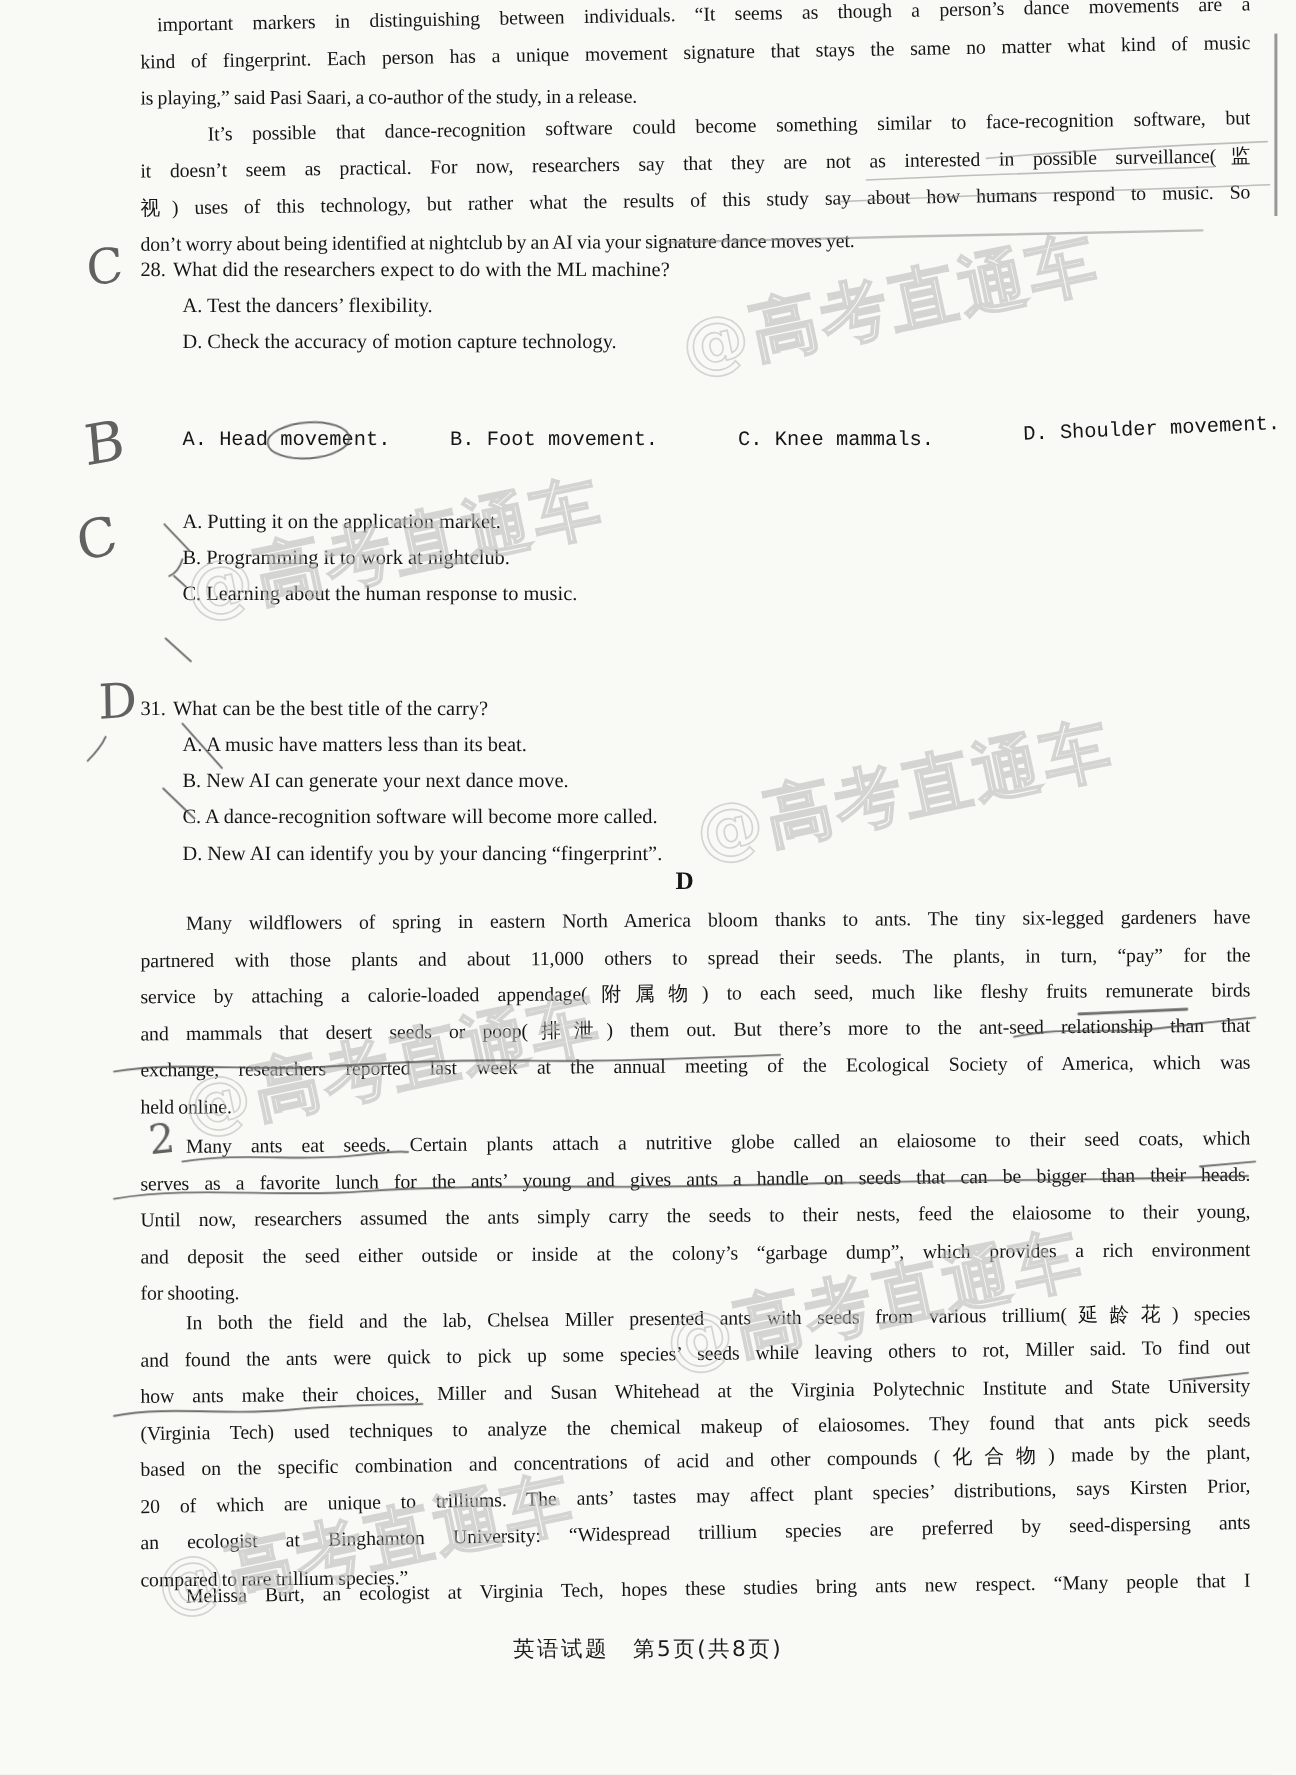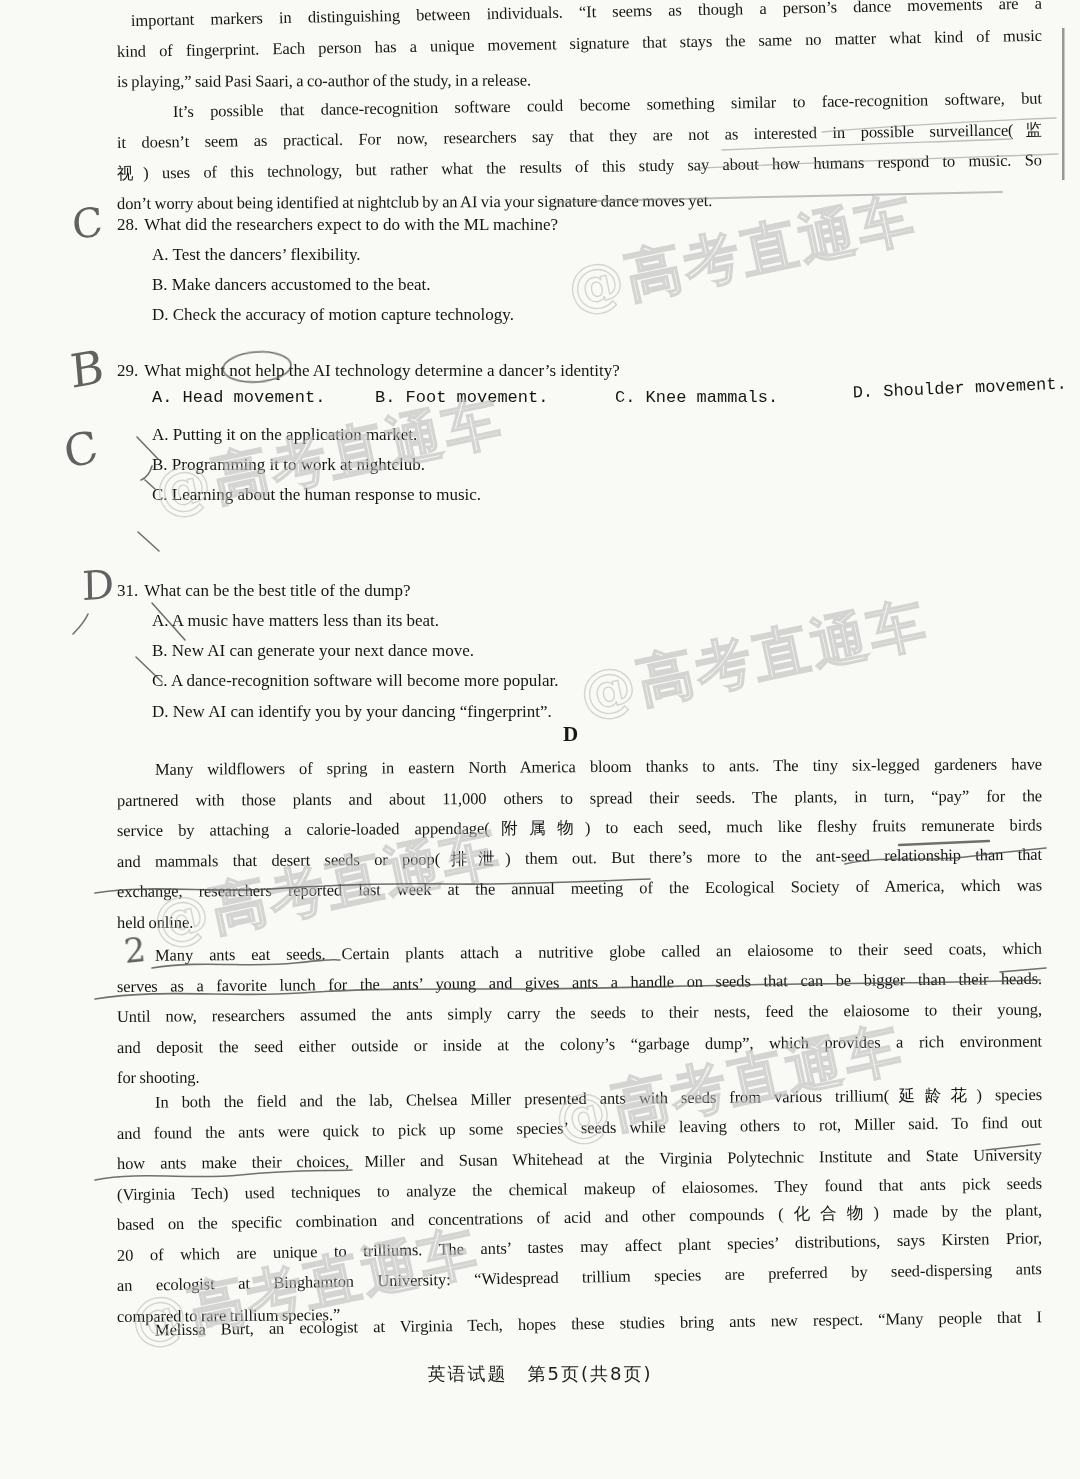--- a/index.html
+++ b/index.html
@@ -44,45 +44,43 @@
     <div class="tline" style="transform:rotate(-0.2deg)">is playing,” said Pasi Saari, a co-author of the study, in a release.</div>
     <div class="tline j ind2" style="transform:rotate(-0.9deg)">It’s possible that dance-recognition software could become something similar to face-recognition software, but</div>
     <div class="tline j" style="transform:rotate(-0.8deg)">it doesn’t seem as practical. For now, researchers say that they are not as interested in possible surveillance(监</div>
     <div class="tline j" style="transform:rotate(-0.85deg)">视) uses of this technology, but rather what the results of this study say about how humans respond to music. So</div>
     <div class="tline" style="transform:rotate(-0.3deg)">don’t worry about being identified at nightclub by an AI via your signature dance moves yet.</div>
   </div>
 
   <div class="block" style="top:210px">
     <div class="qline"><span class="qnum">28.</span><span>What did the researchers expect to do with the ML machine?</span></div>
     <div class="opt">A. Test the dancers’ flexibility.</div>
-    <div class="opt">B. Make dancers accustomed to the beat.</div>
     <div class="opt">D. Check the accuracy of motion capture technology.</div>
   </div>
 
   <div class="block" style="top:356px">
-    <div class="qline"><span class="qnum">29.</span><span>What might not help the AI technology determine a dancer’s identity?</span></div>
     <div class="optrow" style="margin-top:2px">
       <span style="left:35px">A. Head movement.</span>
       <span style="left:258px">B. Foot movement.</span>
       <span style="left:498px">C. Knee mammals.</span>
       <span style="left:736px;transform:rotate(-2.4deg) translateY(-9px)">D. Shoulder movement.</span>
     </div>
   </div>
 
   <div class="block" style="top:420px">
     <div class="opt">A. Putting it on the application market.</div>
     <div class="opt">B. Programming it to work at nightclub.</div>
     <div class="opt">C. Learning about the human response to music.</div>
   </div>
 
   <div class="block" style="top:576px">
-    <div class="qline"><span class="qnum">31.</span><span>What can be the best title of the dump?</span></div>
+    <div class="qline"><span class="qnum">31.</span><span>What can be the best title of the carry?</span></div>
     <div class="opt">A. A music have matters less than its beat.</div>
     <div class="opt">B. New AI can generate your next dance move.</div>
-    <div class="opt">C. A dance-recognition software will become more popular.</div>
+    <div class="opt">C. A dance-recognition software will become more called.</div>
     <div class="opt">D. New AI can identify you by your dancing “fingerprint”.</div>
   </div>
 
   <div class="sec">D</div>
 
   <div class="block" style="top:755px">
     <div class="tline j ind" style="transform:rotate(-0.35deg)">Many wildflowers of spring in eastern North America bloom thanks to ants. The tiny six-legged gardeners have</div>
     <div class="tline j" style="transform:rotate(-0.3deg)">partnered with those plants and about 11,000 others to spread their seeds. The plants, in turn, “pay” for the</div>
     <div class="tline j" style="transform:rotate(-0.35deg)">service by attaching a calorie-loaded appendage(附属物) to each seed, much like fleshy fruits remunerate birds</div>
     <div class="tline j" style="transform:rotate(-0.45deg)">and mammals that desert seeds or poop(排泄) them out. But there’s more to the ant-seed relationship than that</div>

